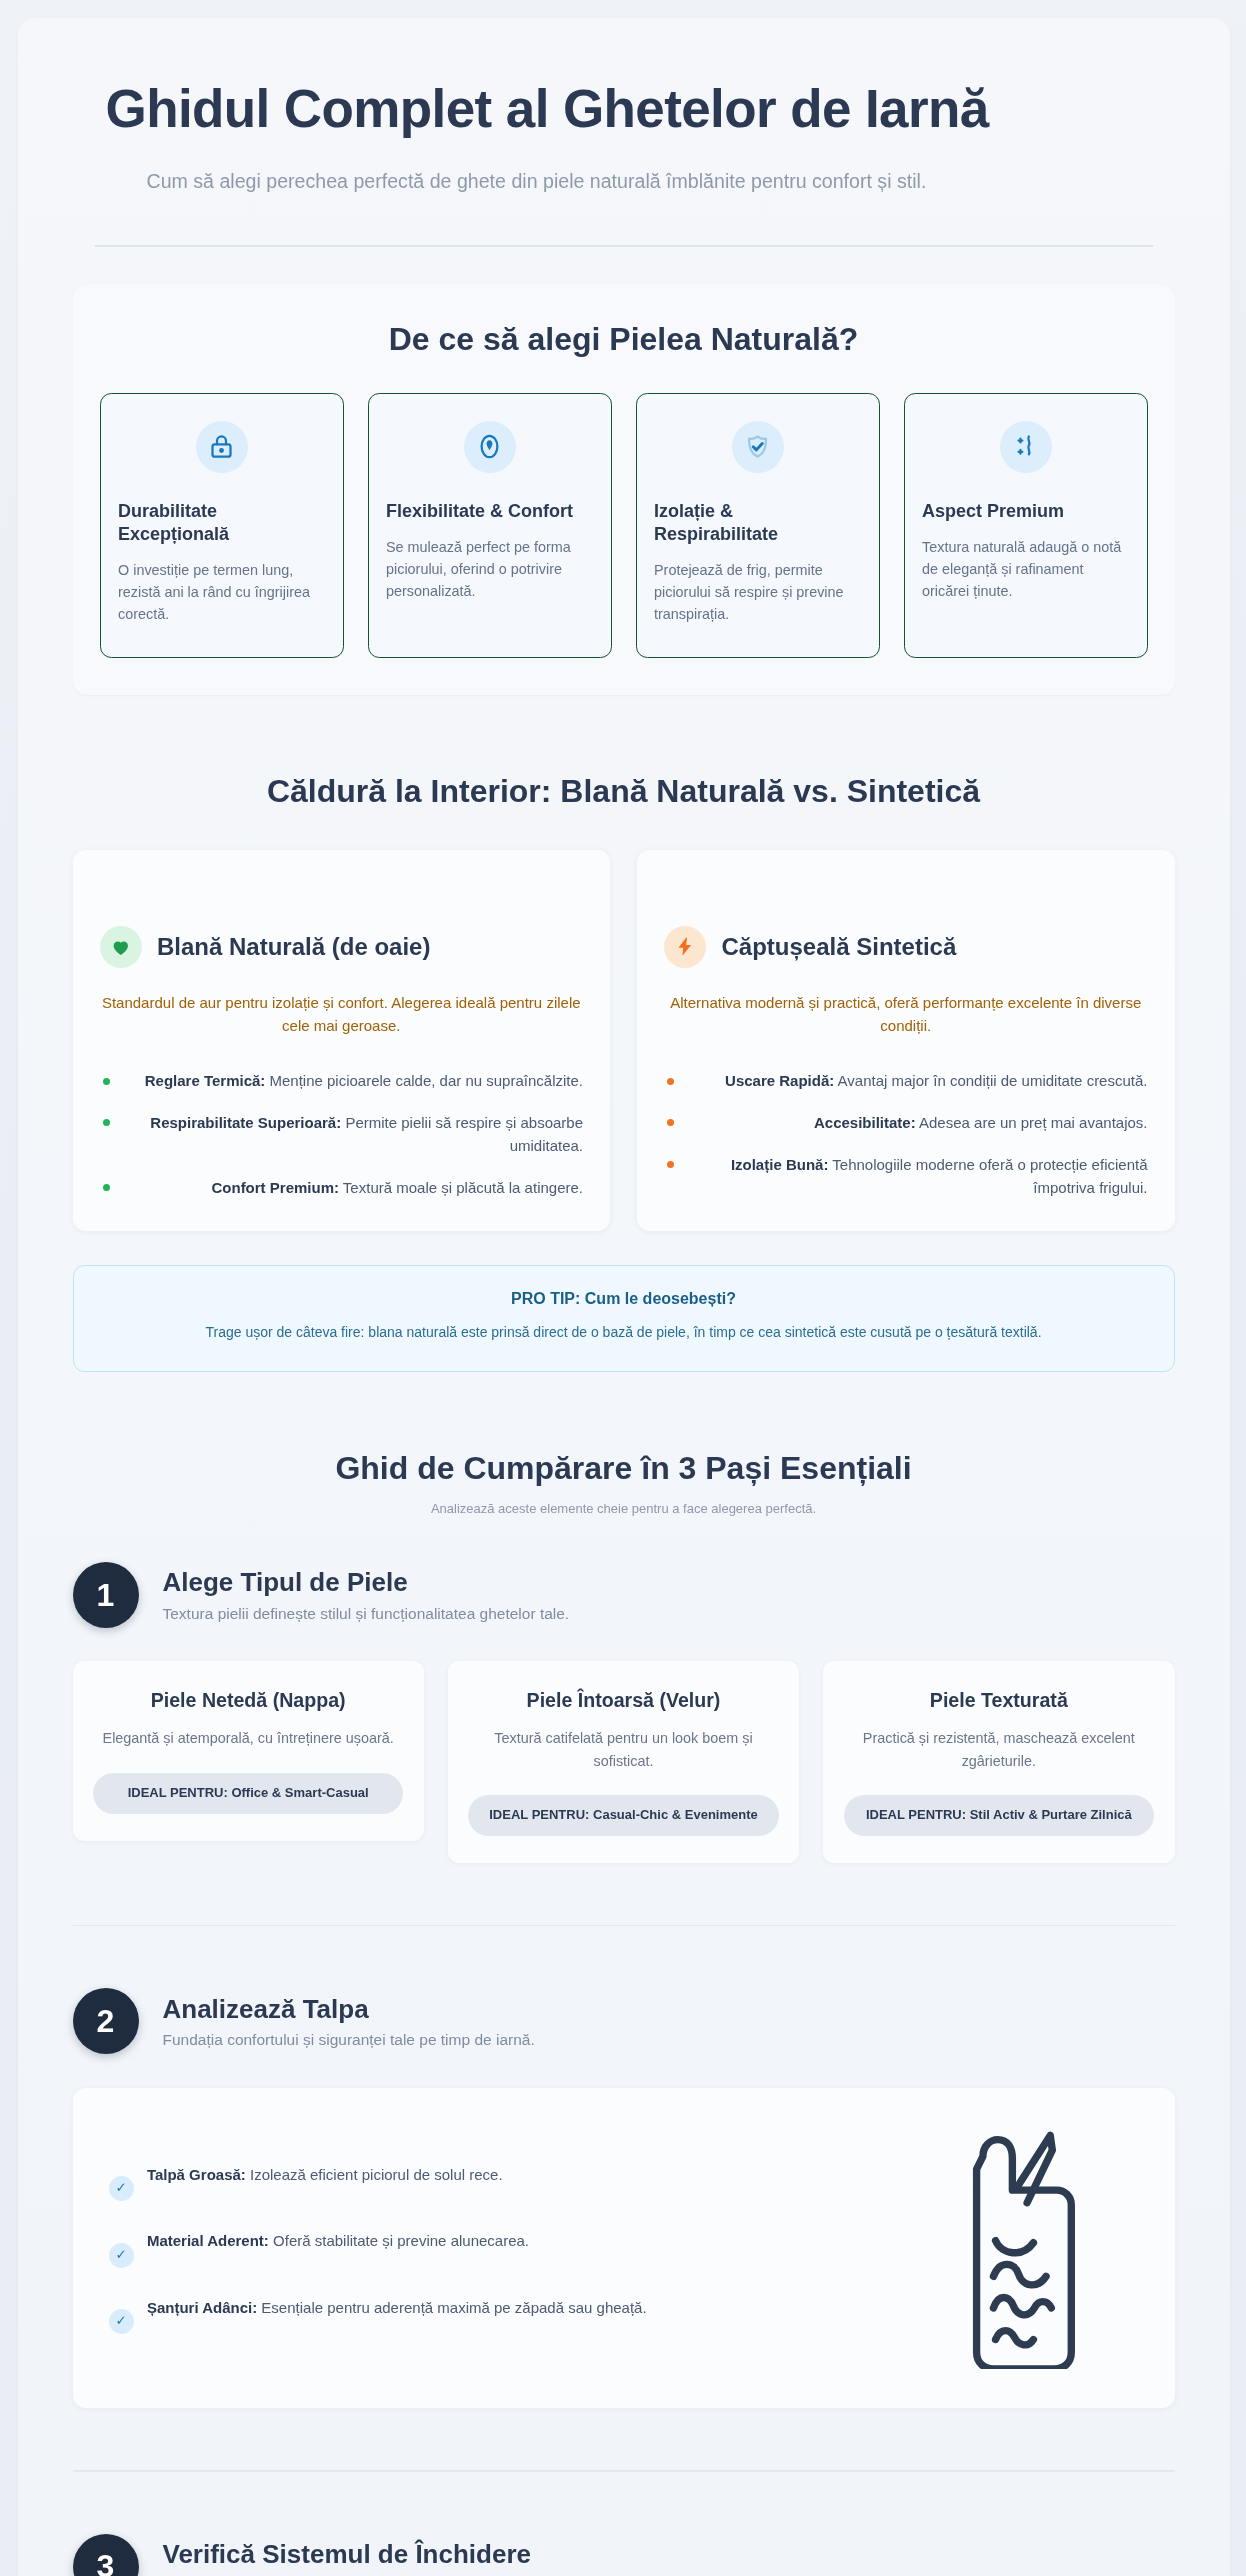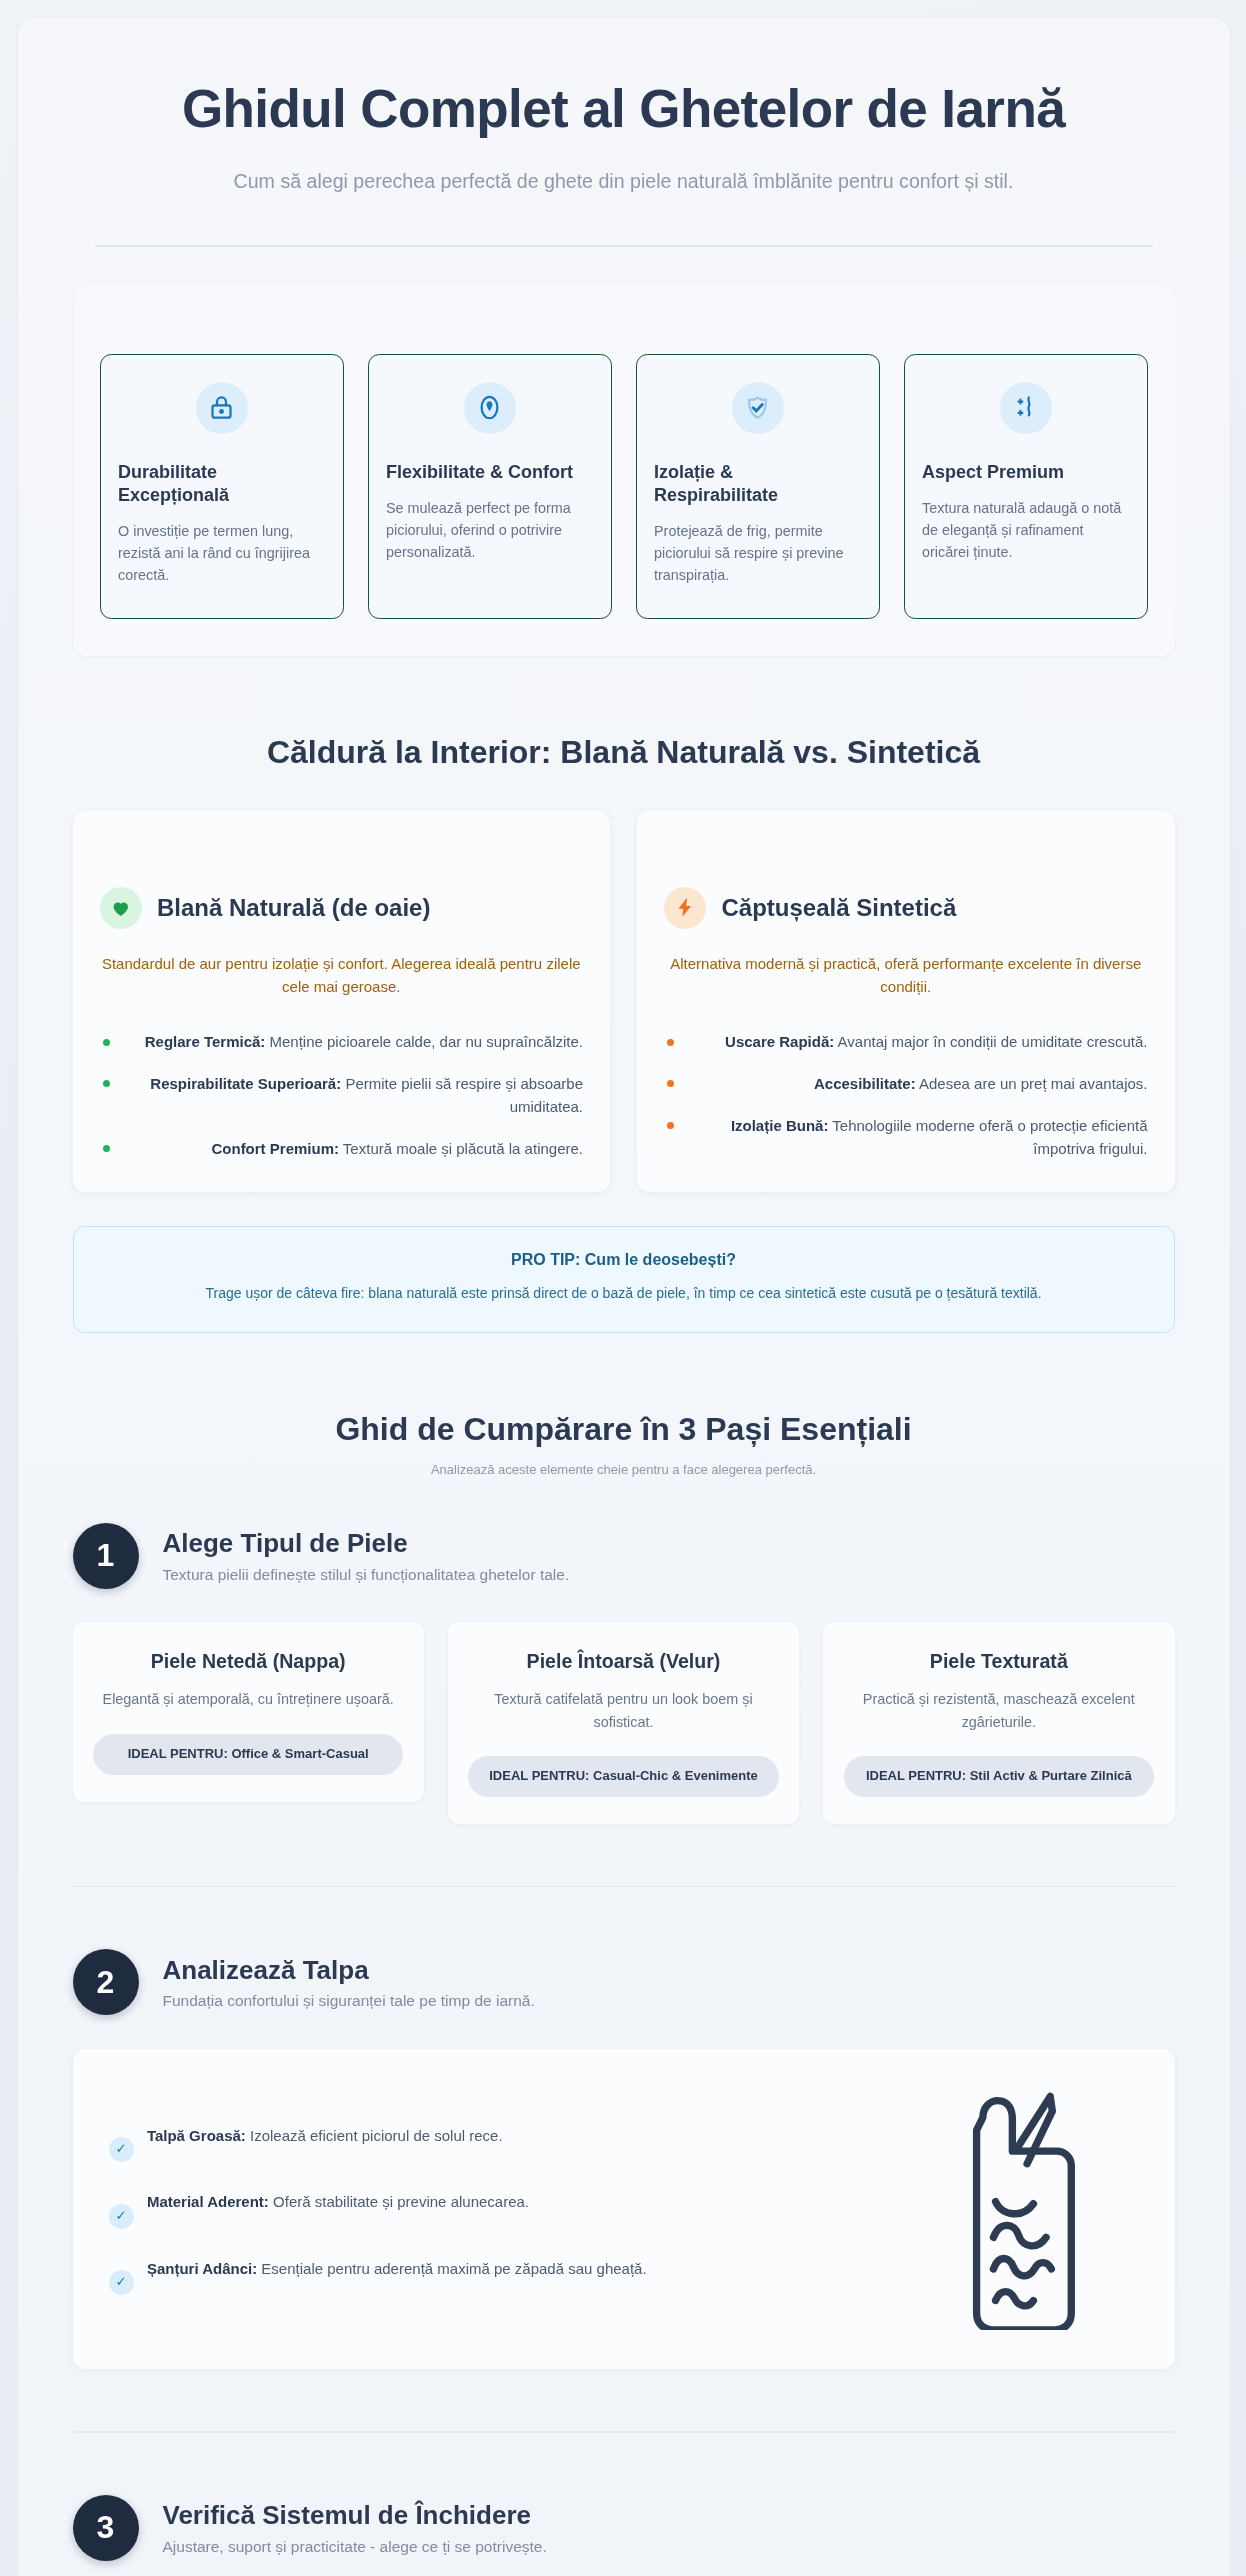--- a/index.html
+++ b/index.html
@@ -29,21 +29,20 @@
     padding: 0 0 0 0;
     min-height: 3628px;
     position: relative;
     overflow: hidden;
     box-shadow: 0 1px 5.2px rgba(30,45,70,.04);
   }
 
   
   .hero {
     padding: 61px 88px 0 88px;
-    text-align: center;
   }
   .hero-title {
     font-size: 53px;
     line-height: 1.12;
     font-weight: 700;
     color: #2b3a52;
     letter-spacing: -0.6px;
   }
   .hero-sub {
     margin-top: 29px;
@@ -231,20 +230,21 @@
 <div class="page">
 <div class="sheet">
 
   <div class="hero">
     <h1 class="hero-title">Ghidul Complet al Ghetelor de Iarnă</h1>
     <p class="hero-sub">Cum să alegi perechea perfectă de ghete din piele naturală îmblănite pentru confort și stil.</p>
   </div>
   <div class="hero-rule"></div>
 
   <div class="why-panel">
+    <h2 class="section-title">De ce să alegi Pielea Naturală?</h2>
     <div class="why-grid">
 
       <div class="why-card">
         <div class="why-icon-wrap">
           <svg viewBox="0 0 24 24" fill="none" stroke="#1878bd" stroke-width="2" stroke-linecap="round" stroke-linejoin="round">
             <rect x="4" y="10" width="16" height="11" rx="2"></rect>
                 <path d="M8 10V7a4 4 0 0 1 8 0v3"></path>
                 <circle cx="12" cy="15.5" r="1.2" fill="#1878bd"></circle>
           </svg>
         </div>

